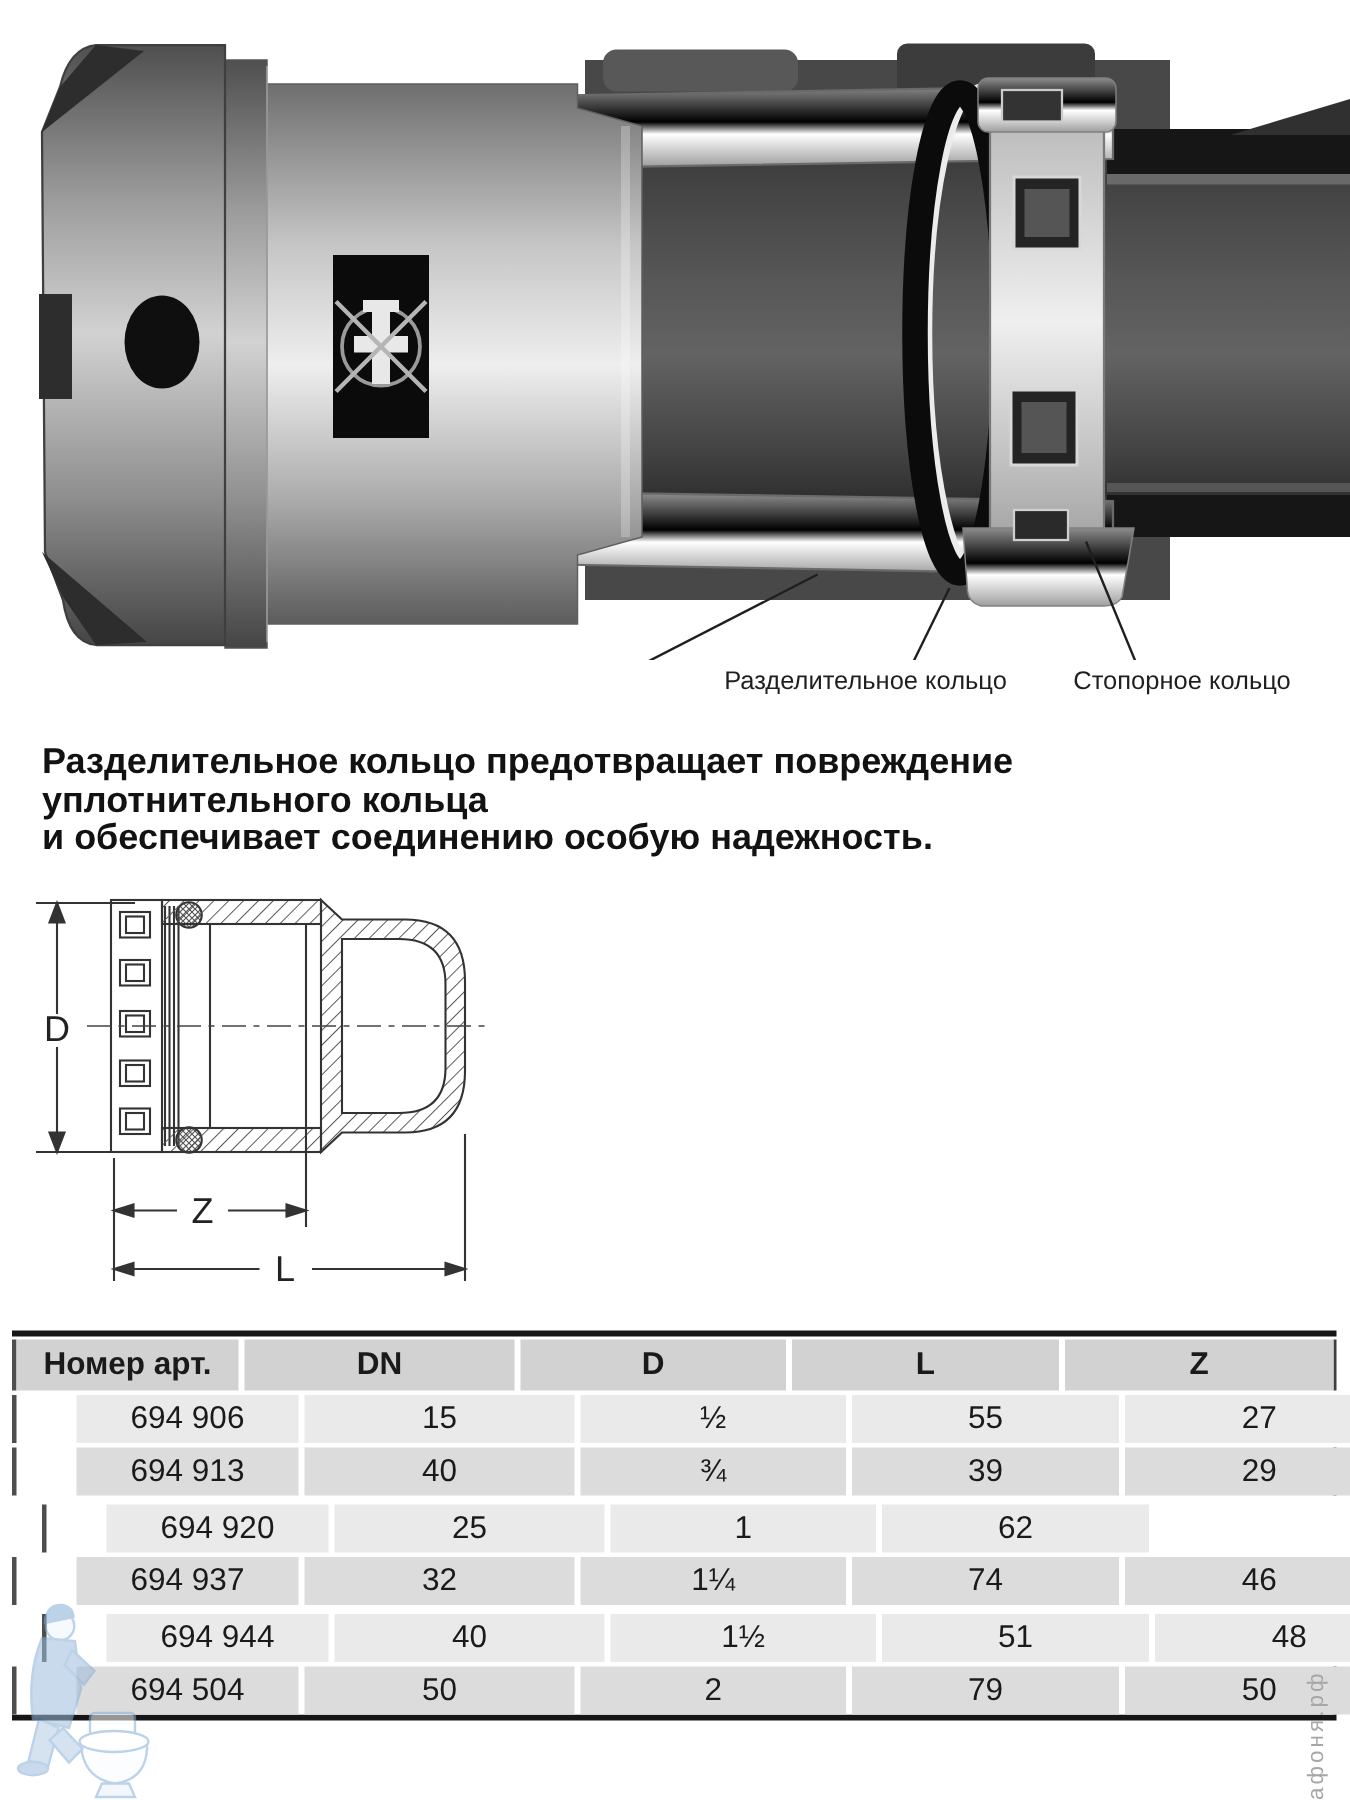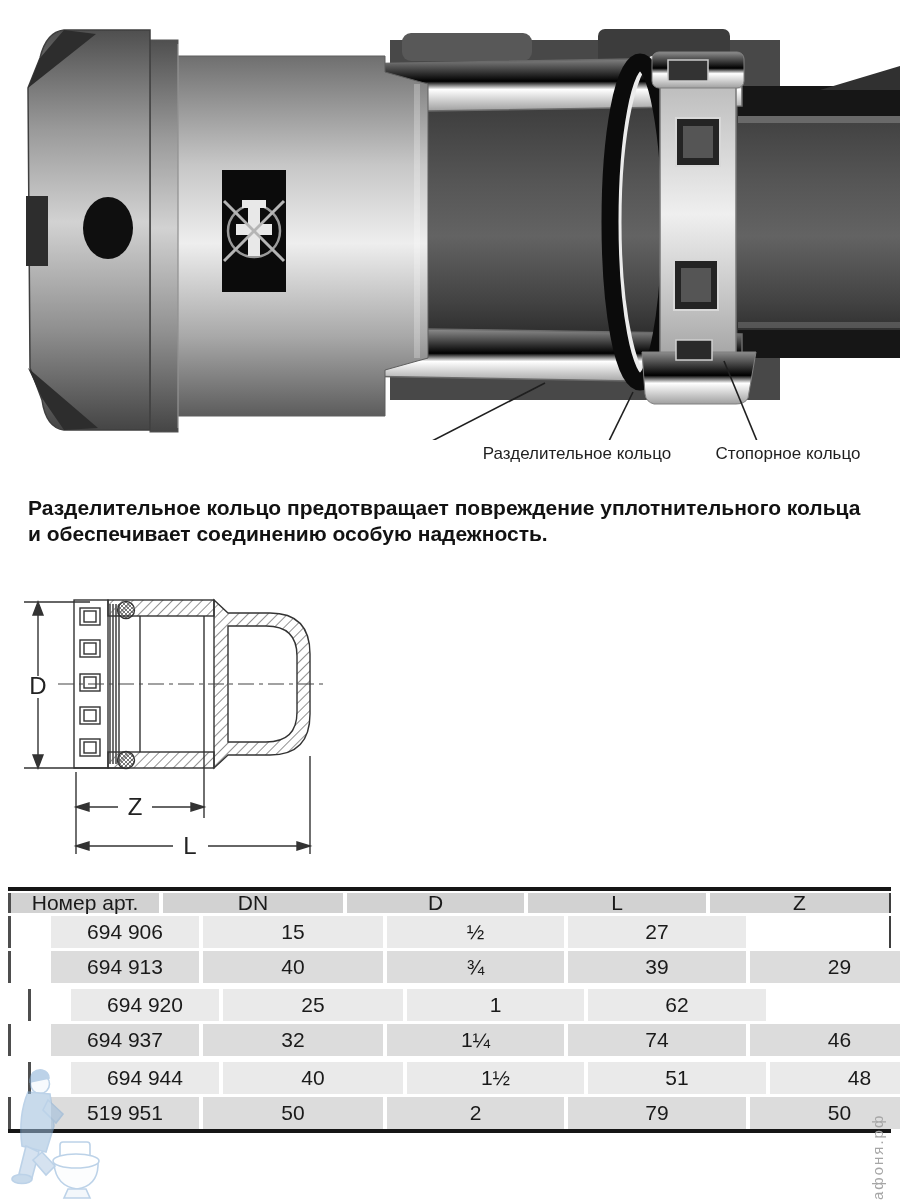--- a/index.html
+++ b/index.html
@@ -5,35 +5,35 @@
   html,body{margin:0;padding:0;background:#fff;}
   .page{position:relative;width:900px;height:1200px;background:#ffffff;overflow:hidden;
         font-family:"Liberation Sans","DejaVu Sans",sans-serif;color:#1a1a1a;}
   .abs{position:absolute;}
 
   
   .callout{position:absolute;top:444px;transform:translateX(-50%);
            font-size:17px;color:#1f1f1f;white-space:nowrap;}
 
   
-  .desc{position:absolute;left:28px;top:495px;width:850px;font-size:21px;
+  .desc{position:absolute;left:28px;top:495px;width:850px;font-size:24px;
         font-weight:bold;color:#121212;}
   .desc div{line-height:25.5px;}
 
   
   .tbl{position:absolute;left:8px;top:887px;width:883px;
        border-top:4px solid #161616;border-bottom:4px solid #161616;}
   .trow{box-sizing:border-box;width:883px;display:grid;
         grid-template-columns:148px 180px 177px 178px 179px;column-gap:4px;
         border-left:3px solid #4e4e4e;border-right:2px solid #3f3f3f;
         background:#ffffff;}
   .trow .cell{display:flex;align-items:center;justify-content:center;
         font-size:21px;height:32px;background:var(--row-bg,#eaeaea);}
   .thead{margin-top:2px;}
-  .thead .cell{height:20px;font-weight:normal;background:var(--header-bg,#d2d2d2);}
+  .thead .cell{height:34px;font-weight:bold;background:var(--header-bg,#d2d2d2);}
   .tbody .trow{margin-top:3px;padding-left:40px;}
   .tbody .trow.group{margin-top:6px;margin-left:20px;}
   .tbody .trow:nth-child(odd) .cell{background:var(--row-odd,#eaeaea);}
   .tbody .trow:nth-child(even) .cell{background:var(--row-even,#dcdcdc);}
 
   
   .wm-site{position:absolute;left:869px;top:1052px;height:148px;
            writing-mode:vertical-rl;transform:rotate(180deg);
            font-size:15px;letter-spacing:2px;color:#a6a6a6;}
   .wm-plumber{position:absolute;left:2px;top:1066px;opacity:.55;}
@@ -237,20 +237,21 @@
       <div class="cell">DN</div>
       <div class="cell">D</div>
       <div class="cell">L</div>
       <div class="cell">Z</div>
     </div>
     <div class="tbody">
     <div class="trow">
       <div class="cell">694 906</div>
       <div class="cell">15</div>
       <div class="cell">½</div>
+      <div class="cell">55</div>
       <div class="cell">27</div>
     </div>
 
     <div class="trow">
       <div class="cell">694 913</div>
       <div class="cell">40</div>
       <div class="cell">¾</div>
       <div class="cell">39</div>
       <div class="cell">29</div>
     </div>
@@ -272,21 +273,21 @@
 
     <div class="trow group">
       <div class="cell">694 944</div>
       <div class="cell">40</div>
       <div class="cell">1½</div>
       <div class="cell">51</div>
       <div class="cell">48</div>
     </div>
 
     <div class="trow">
-      <div class="cell">519 951</div>
+      <div class="cell">694 504</div>
       <div class="cell">50</div>
       <div class="cell">2</div>
       <div class="cell">79</div>
       <div class="cell">50</div>
     </div>
   </div>
   </div>
 
   <svg class="wm-plumber" width="110" height="135" viewBox="0 0 110 135">
     <g stroke="#86aed6" stroke-width="1.6" fill="#f2f7fc">

